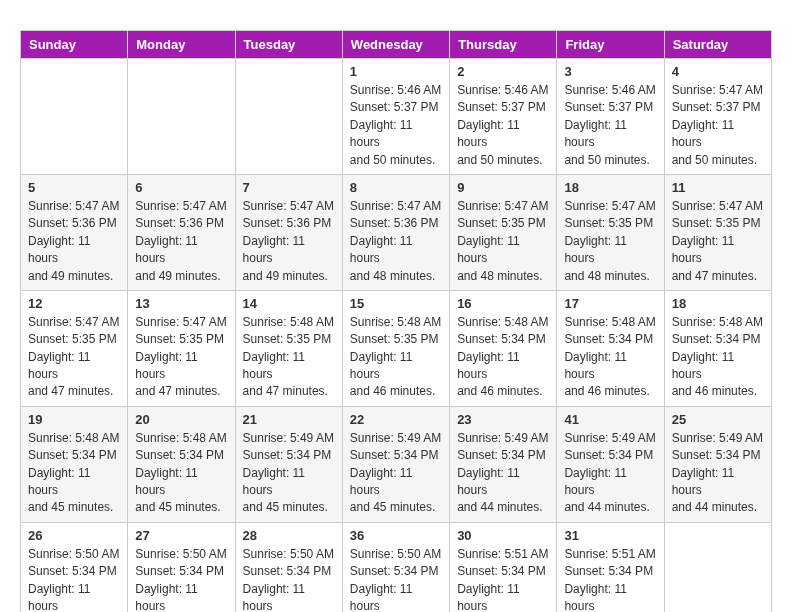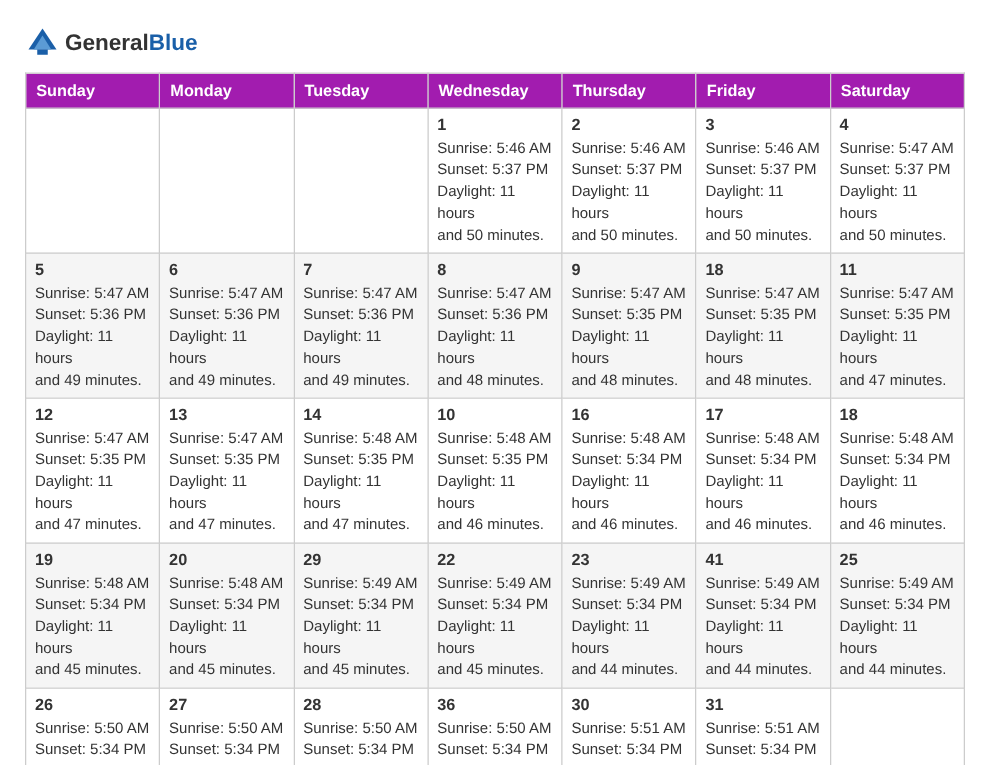--- a/index.html
+++ b/index.html
@@ -74,30 +74,20 @@
       color: #333;
     }
     .empty-cell {
       background: #fff;
     }
   </style>
 </head>
 <body>
 
 <div class="header">
-  <div class="logo">
-    <svg class="logo-icon" viewBox="0 0 40 40" width="40" height="40">
-      <polygon points="20,4 36,28 4,28" fill="#1a5fa8"></polygon>
-      <polygon points="20,12 30,28 10,28" fill="#5b9bd5"></polygon>
-      <rect x="14" y="28" width="12" height="6" fill="#1a5fa8"></rect>
-    </svg>
-    <div>
-      <span style="font-size:18px;font-weight:bold;color:#333;">General</span><span style="font-size:18px;font-weight:bold;color:#1a5fa8;">Blue</span>
-    </div>
-  </div>
 </div>
 
 <table class="calendar">
   <thead>
     <tr>
       <th>Sunday</th>
       <th>Monday</th>
       <th>Tuesday</th>
       <th>Wednesday</th>
       <th>Thursday</th>
@@ -206,21 +196,21 @@
 and 47 minutes.</div>
         </td>
         <td>
           <div class="day-number">14</div>
           <div class="day-info" style="white-space: pre-line;">Sunrise: 5:48 AM
 Sunset: 5:35 PM
 Daylight: 11 hours
 and 47 minutes.</div>
         </td>
         <td>
-          <div class="day-number">10</div>
+          <div class="day-number">15</div>
           <div class="day-info" style="white-space: pre-line;">Sunrise: 5:48 AM
 Sunset: 5:35 PM
 Daylight: 11 hours
 and 46 minutes.</div>
         </td>
         <td>
           <div class="day-number">16</div>
           <div class="day-info" style="white-space: pre-line;">Sunrise: 5:48 AM
 Sunset: 5:34 PM
 Daylight: 11 hours
@@ -250,21 +240,21 @@
 and 45 minutes.</div>
         </td>
         <td>
           <div class="day-number">20</div>
           <div class="day-info" style="white-space: pre-line;">Sunrise: 5:48 AM
 Sunset: 5:34 PM
 Daylight: 11 hours
 and 45 minutes.</div>
         </td>
         <td>
-          <div class="day-number">29</div>
+          <div class="day-number">21</div>
           <div class="day-info" style="white-space: pre-line;">Sunrise: 5:49 AM
 Sunset: 5:34 PM
 Daylight: 11 hours
 and 45 minutes.</div>
         </td>
         <td>
           <div class="day-number">22</div>
           <div class="day-info" style="white-space: pre-line;">Sunrise: 5:49 AM
 Sunset: 5:34 PM
 Daylight: 11 hours

